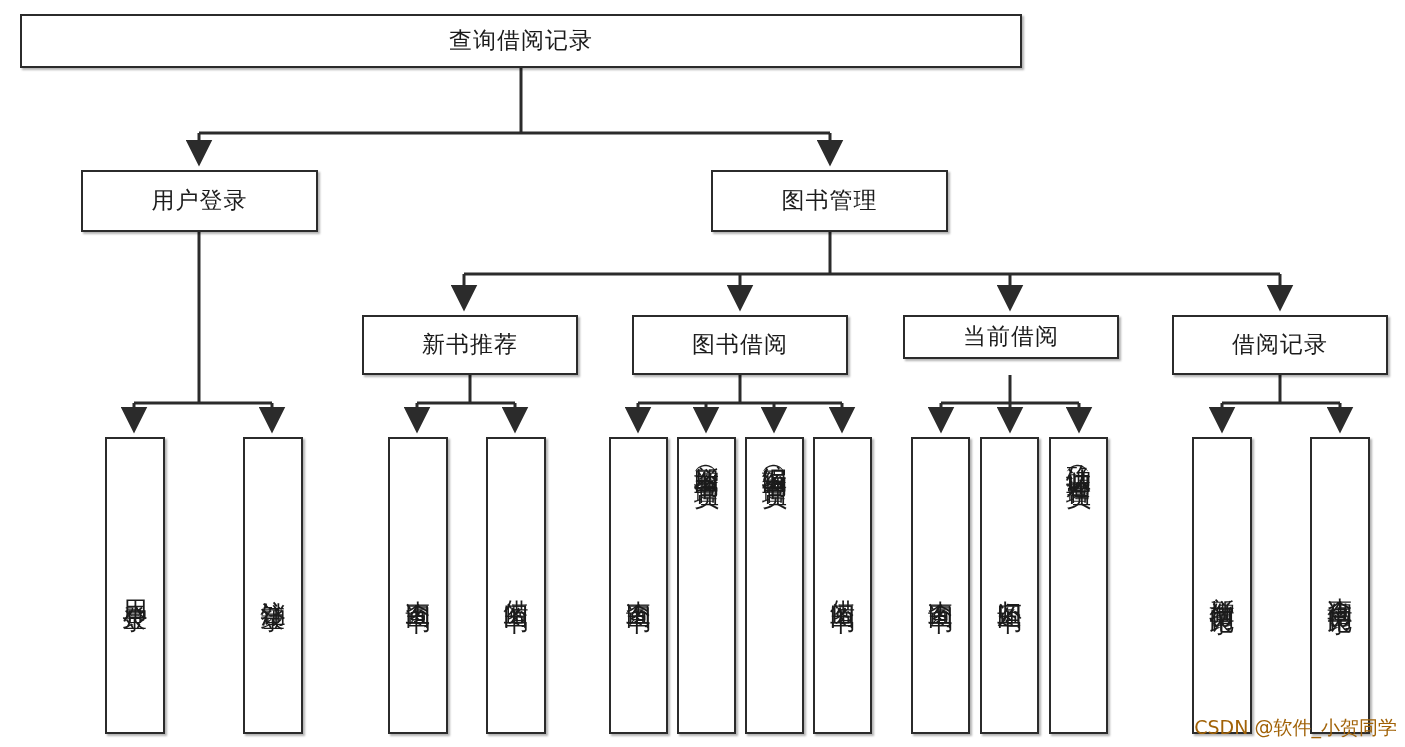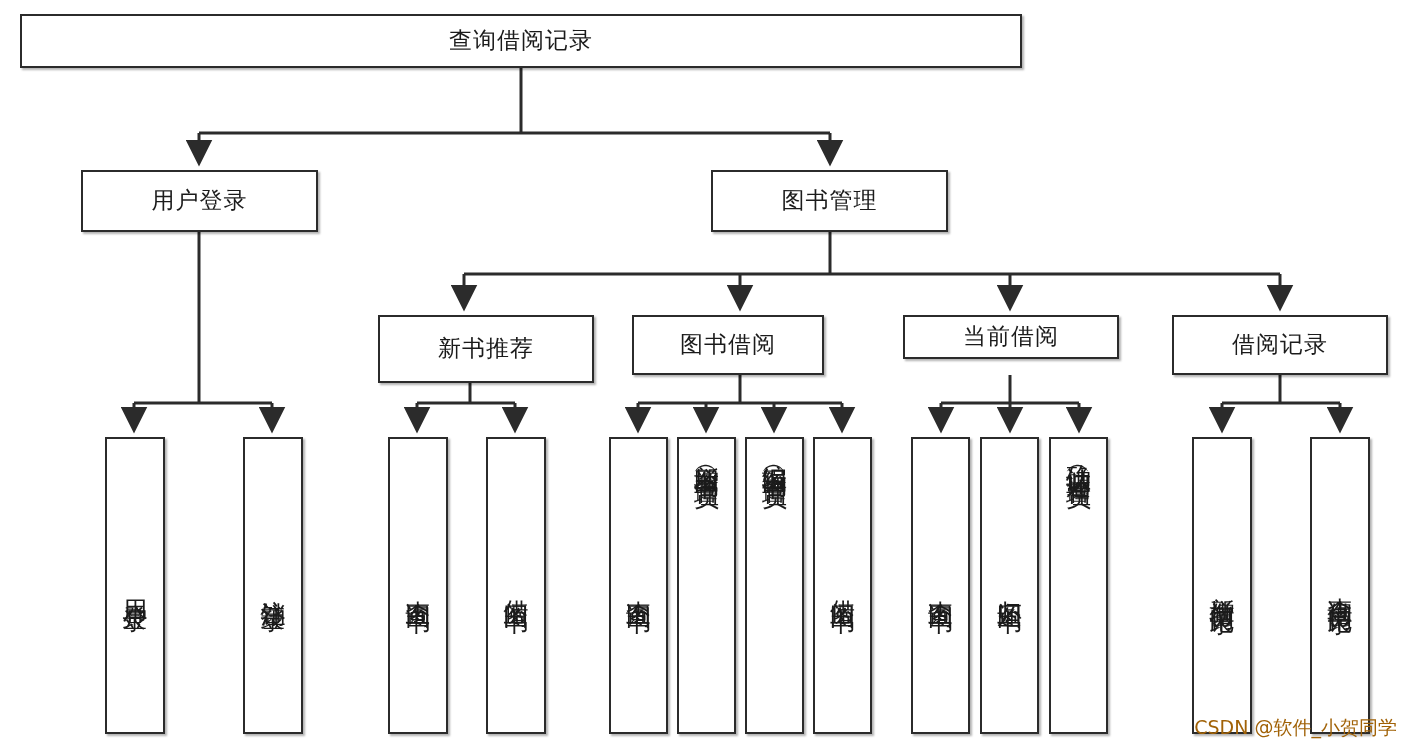--- a/index.html
+++ b/index.html
@@ -121,24 +121,24 @@
     <span class="lbl">查询借阅记录</span>
   </div>
 
   <div class="node h-node" style="left:81px;top:170px;width:237px;height:62px;">
     <span class="lbl">用户登录</span>
   </div>
   <div class="node h-node" style="left:711px;top:170px;width:237px;height:62px;">
     <span class="lbl">图书管理</span>
   </div>
 
-  <div class="node h-node" style="left:378px;top:315px;width:216px;height:68px;">
+  <div class="node h-node" style="left:362px;top:315px;width:216px;height:60px;">
     <span class="lbl">新书推荐</span>
   </div>
-  <div class="node h-node" style="left:632px;top:315px;width:192px;height:60px;">
+  <div class="node h-node" style="left:632px;top:315px;width:216px;height:60px;">
     <span class="lbl">图书借阅</span>
   </div>
   <div class="node h-node" style="left:903px;top:315px;width:216px;height:44px;">
     <span class="lbl">当前借阅</span>
   </div>
   <div class="node h-node" style="left:1172px;top:315px;width:216px;height:60px;">
     <span class="lbl">借阅记录</span>
   </div>
 
   <div class="node v-node" style="left:105px;top:437px;width:60px;height:297px;">

